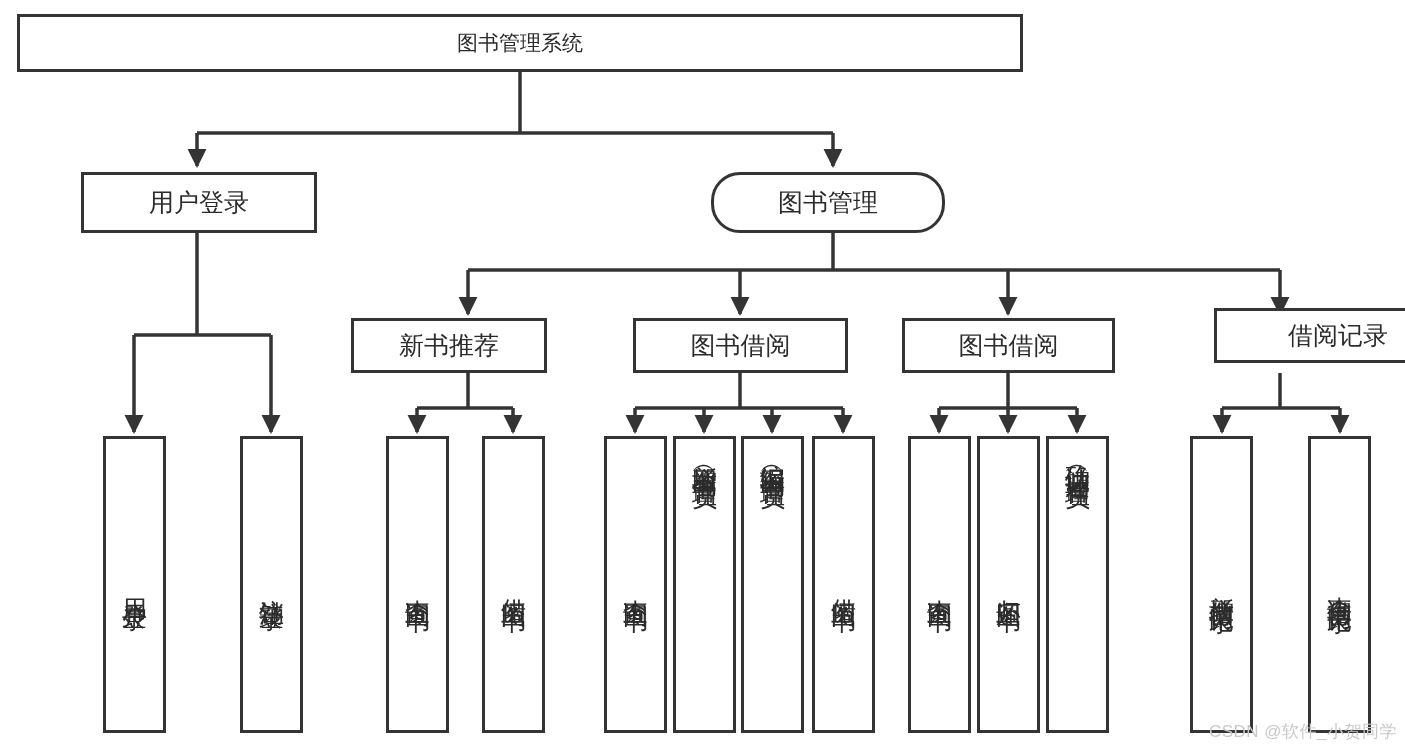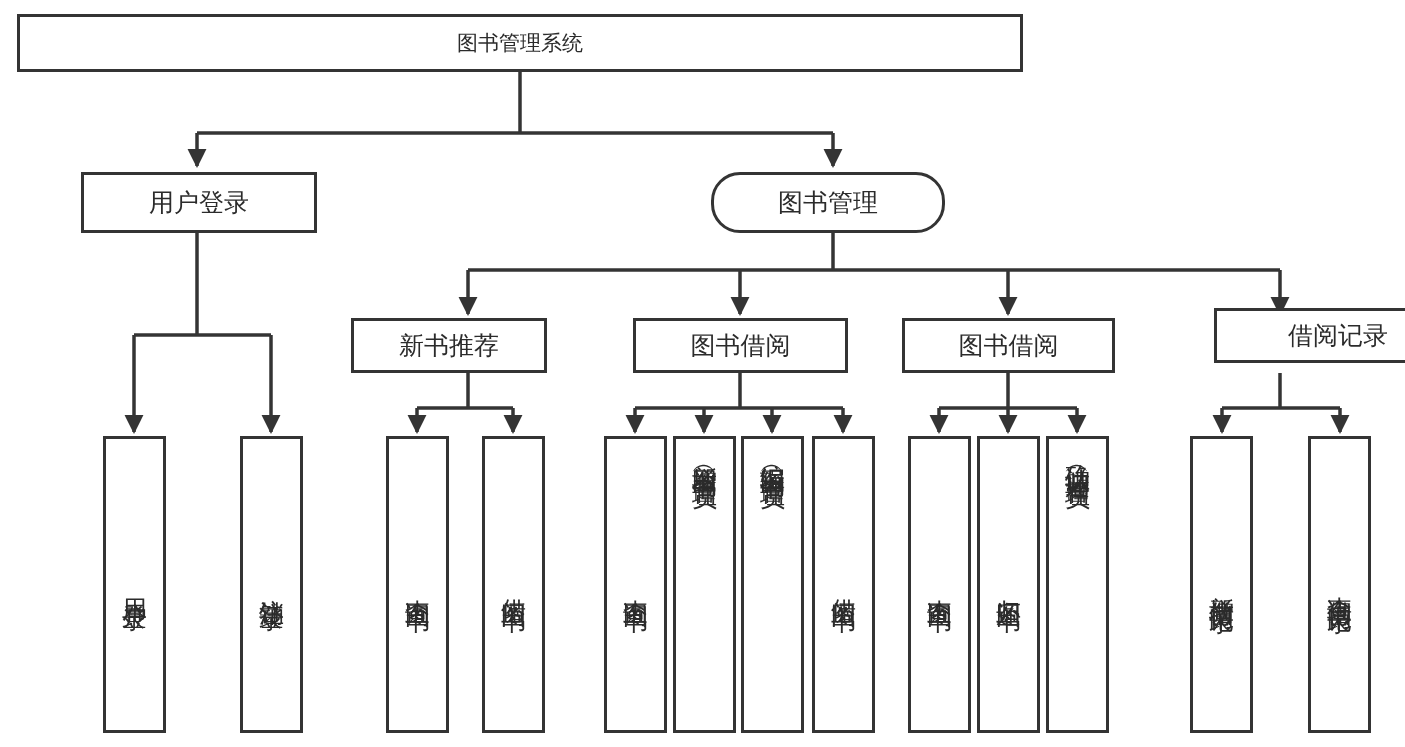--- a/index.html
+++ b/index.html
@@ -199,14 +199,15 @@
     <span class="node-label">确认归还（管理员）</span>
   </div>
 
   <div class="node leaf center-text" style="left:1190px; top:436px; width:63px; height:297px;">
     <span class="node-label">新增借阅记录</span>
   </div>
   <div class="node leaf center-text" style="left:1308px; top:436px; width:63px; height:297px;">
     <span class="node-label">查询借阅记录</span>
   </div>
 
+  <div id="watermark">CSDN @软件_小贺同学</div>
 
 </div>
 
 </body></html>

